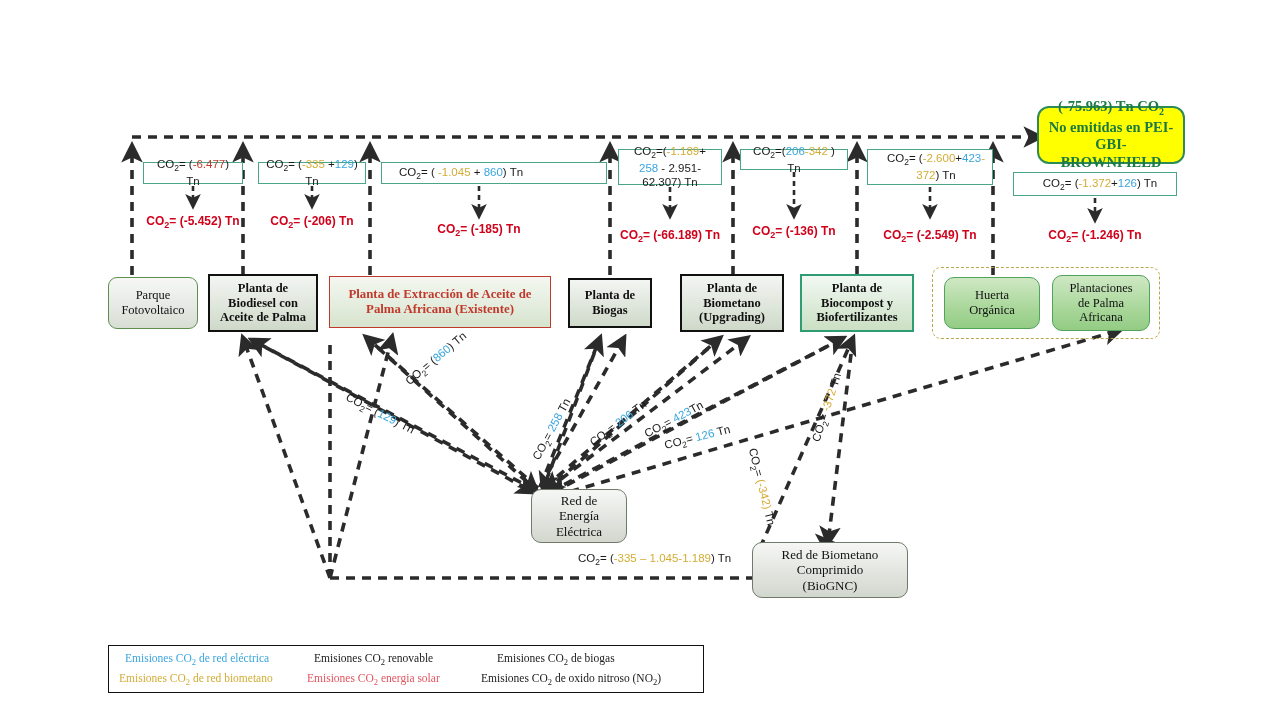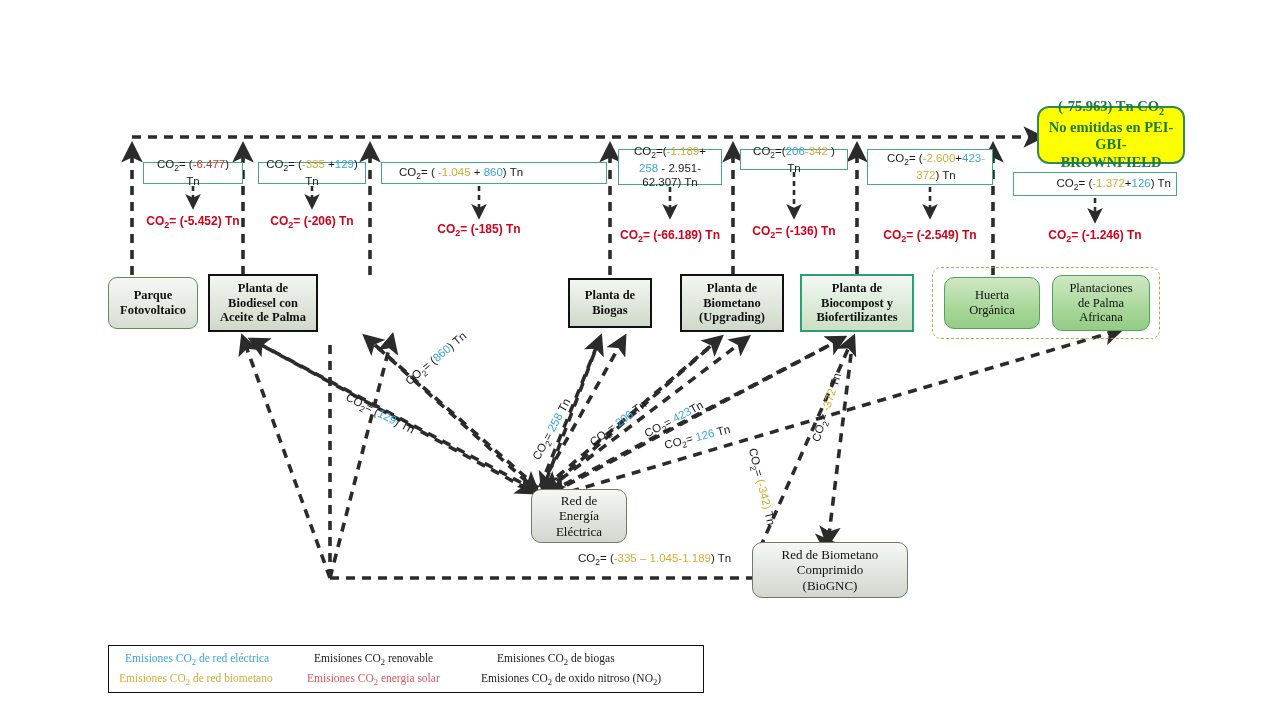--- a/index.html
+++ b/index.html
@@ -69,21 +69,21 @@
     border:2px solid #2e9e72;background:linear-gradient(180deg,#f2f8f3 0%,#dcebd9 55%,#cbe0c4 100%);
     font-weight:bold;font-size:12.5px;color:#111;
   }
   .node.redline{
     border:1.6px solid #c0392b;background:linear-gradient(180deg,#f4f7f1 0%,#e3ecdd 60%,#d6e3cd 100%);
     font-weight:bold;font-size:12.8px;color:#c0392b;
     font-family:"Liberation Serif", serif;
   }
   .node.pv{
     border:1.6px solid #5f8f4f;background:linear-gradient(180deg,#f7f8f6 0%,#e6e9e4 55%,#d8ded4 100%);
-    border-radius:9px;font-size:12.5px;color:#111;font-weight:bold;justify-content:center;
+    border-radius:9px;font-size:12.5px;color:#111;font-weight:normal;justify-content:center;
   }
   .node.leafgreen{
     border:1.6px solid #4fa35a;border-radius:10px;
     background:linear-gradient(180deg,#cfe8c4 0%,#a9d79a 60%,#93cc84 100%);
     font-size:12.5px;color:#111;font-weight:normal;
   }
   .node.greysq{
     border:1.6px solid #6f7a6a;border-radius:10px;
     background:linear-gradient(180deg,#f6f7f5 0%,#e2e5df 55%,#d2d7ce 100%);
     font-size:13px;color:#111;font-weight:normal;
@@ -186,21 +186,21 @@
   </div>
   <div class="fbox" style="left:618px;top:149px;width:104px;height:36px;">
     <span>CO<sub>2</sub>=(<span class="gold">-1.189</span>+ <span class="blue">258</span> - 2.951-62.307) Tn</span>
   </div>
   <div class="fbox" style="left:740px;top:149px;width:108px;height:21px;">
     <span>CO<sub>2</sub>=(<span class="blue">206</span><span class="gold">-342</span> ) Tn</span>
   </div>
   <div class="fbox" style="left:867px;top:149px;width:126px;height:36px;padding-left:17px;">
     <span>CO<sub>2</sub>= (<span class="gold">-2.600</span>+<span class="blue">423</span><span class="gold">-372</span>) Tn</span>
   </div>
-  <div class="fbox" style="left:1013px;top:172px;width:164px;height:24px;justify-content:flex-end;">
+  <div class="fbox" style="left:1013px;top:172px;width:164px;height:24px;justify-content:center;">
     <span style="padding-left:10px;">CO<sub>2</sub>= (<span class="gold">-1.372</span>+<span class="blue">126</span>) Tn</span>
   </div>
 
   <svg width="1280" height="720" style="position:absolute;left:0;top:0;pointer-events:none;">
     <g stroke="#2b2b2b" stroke-width="2.6" fill="none" stroke-dasharray="5,4">
       <path d="M193,186 L193,206" marker-end="url(#ah)"></path>
       <path d="M312,186 L312,206" marker-end="url(#ah)"></path>
       <path d="M479,186 L479,216" marker-end="url(#ah)"></path>
       <path d="M670,187 L670,216" marker-end="url(#ah)"></path>
       <path d="M794,172 L794,216" marker-end="url(#ah)"></path>
@@ -225,20 +225,23 @@
     <span>CO<sub>2</sub>= (-1.246) Tn</span></div>
 
   <div class="node pv" style="left:108px;top:277px;width:90px;height:52px;">
     <span>Parque<br>Fotovoltaico</span>
   </div>
 
   <div class="node black" style="left:208px;top:274px;width:110px;height:58px;">
     <span>Planta de<br>Biodiesel con<br>Aceite de Palma</span>
   </div>
 
+  <div class="node redline" style="left:329px;top:276px;width:222px;height:52px;">
+    <span>Planta de Extracción de Aceite de<br>Palma Africana (Existente)</span>
+  </div>
 
   <div class="node black" style="left:568px;top:278px;width:84px;height:50px;">
     <span>Planta de<br>Biogas</span>
   </div>
 
   <div class="node black" style="left:680px;top:274px;width:104px;height:58px;">
     <span>Planta de<br>Biometano<br>(Upgrading)</span>
   </div>
 
   <div class="node green" style="left:800px;top:274px;width:114px;height:58px;">

